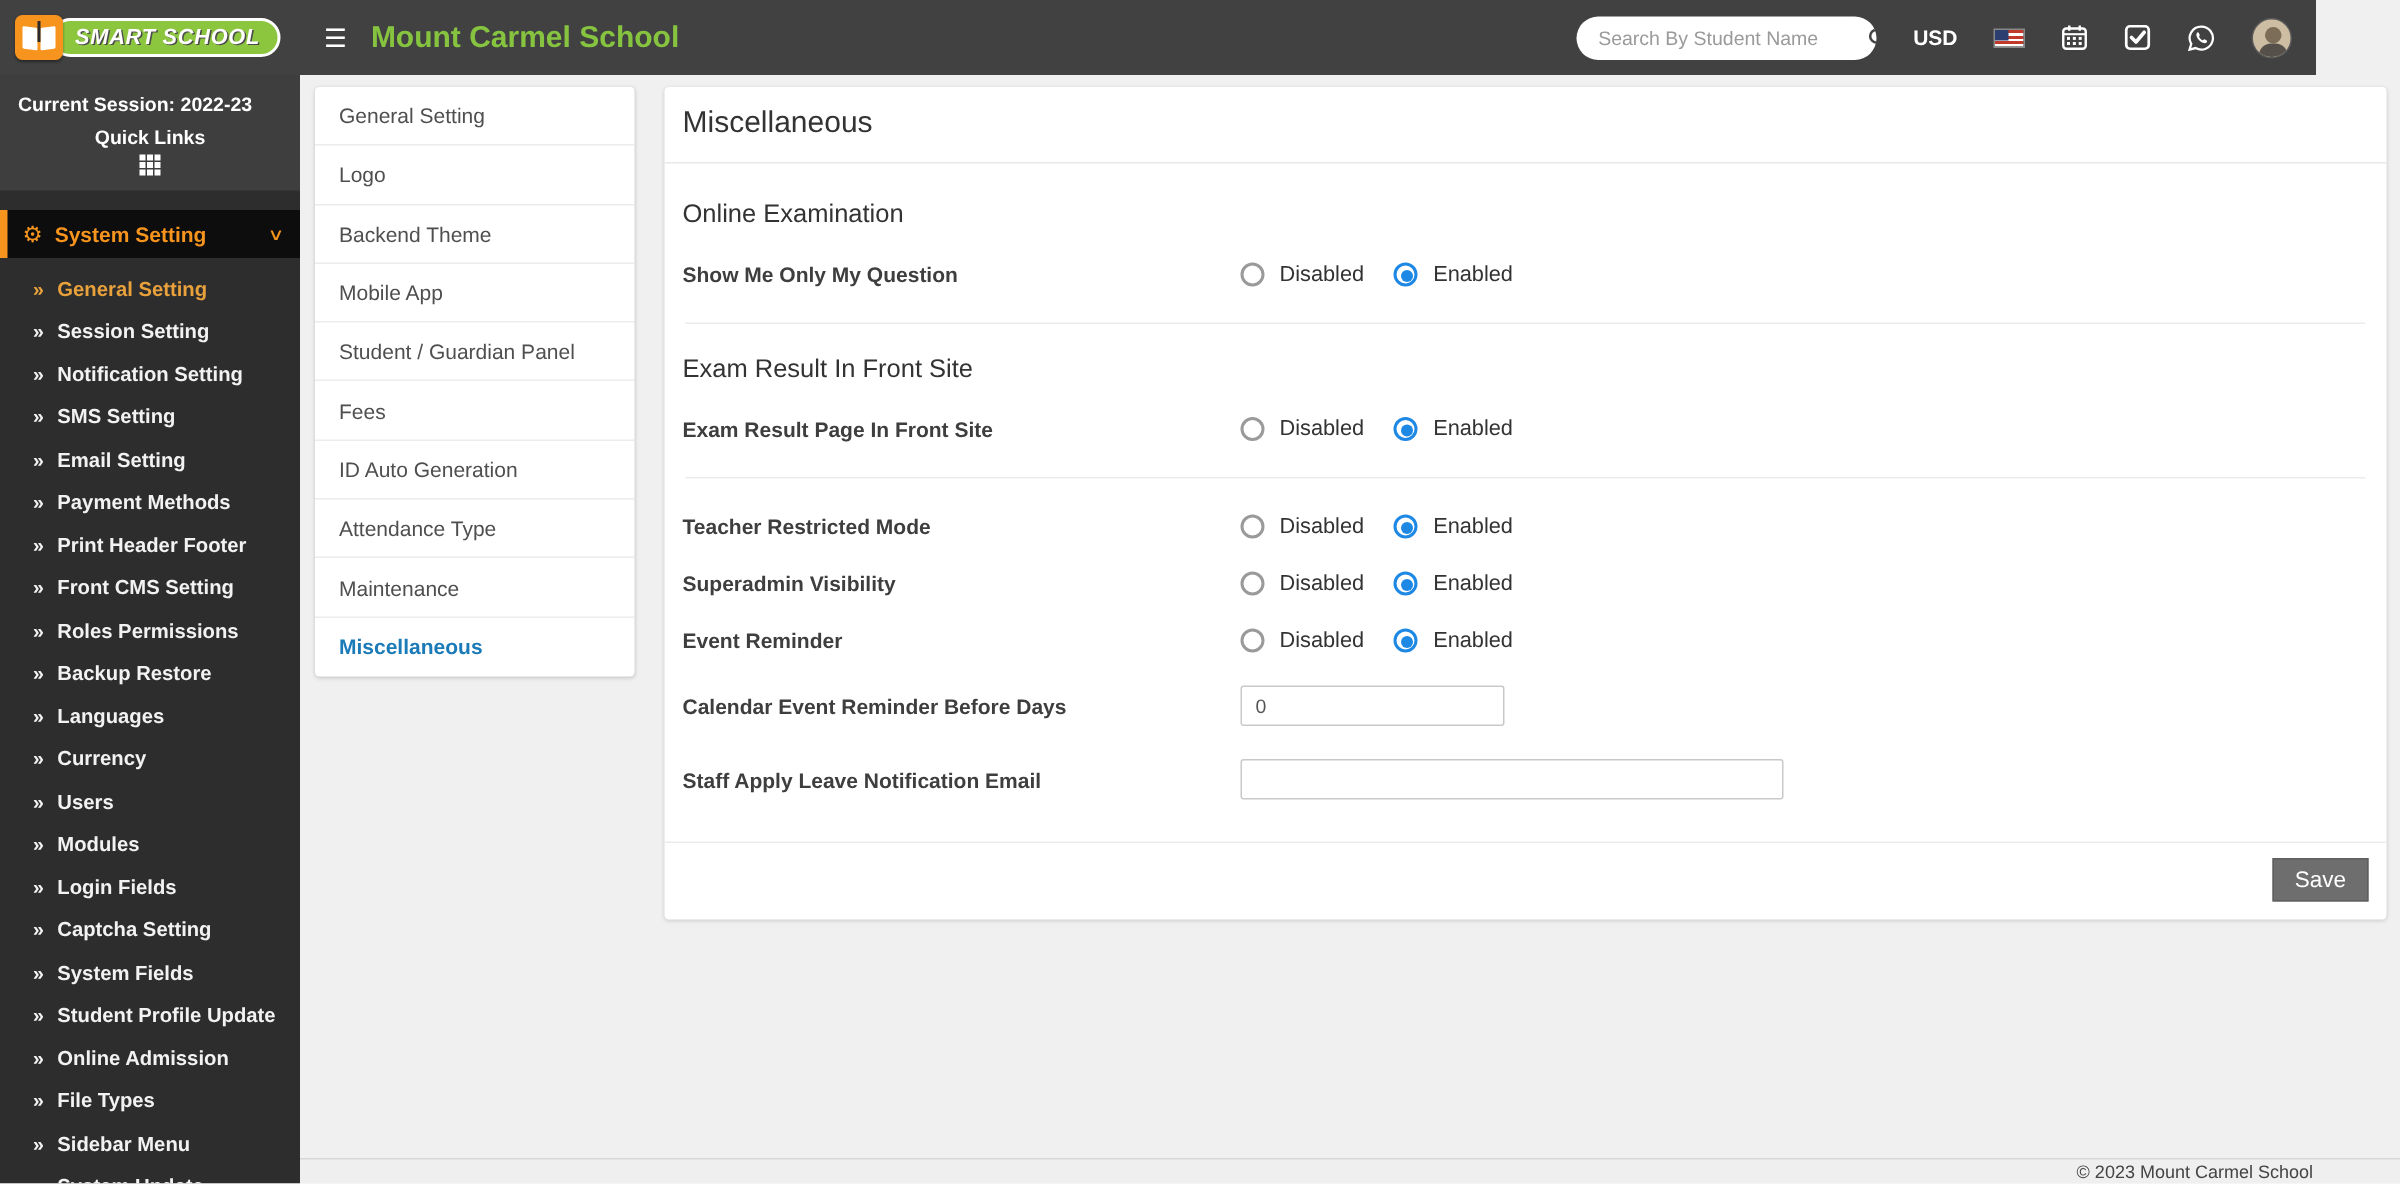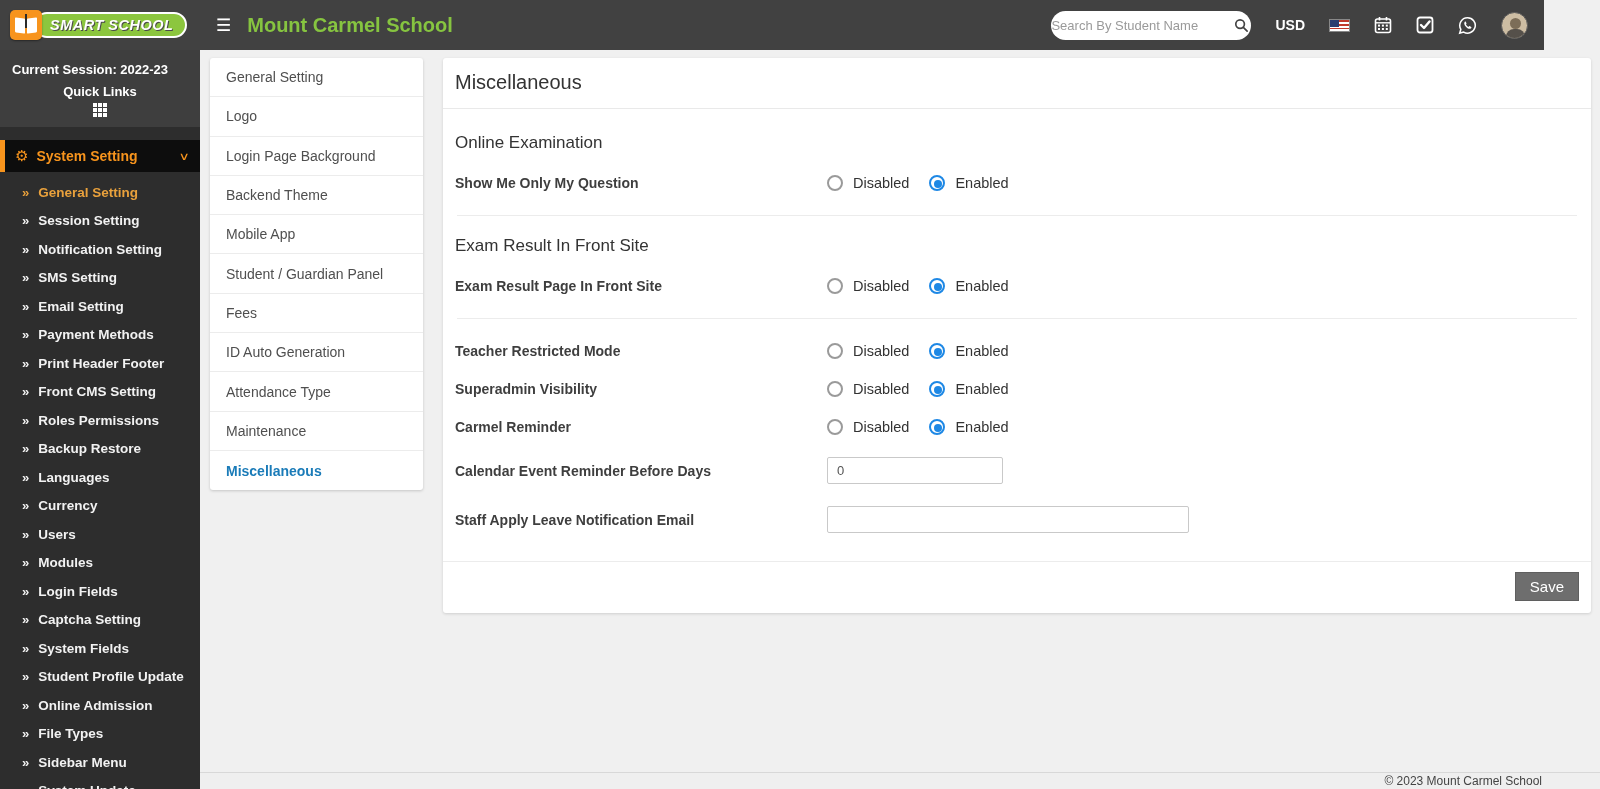--- a/index.html
+++ b/index.html
@@ -11,21 +11,21 @@
   .logo-box { width:200px; height:50px; display:flex; align-items:center; padding-left:10px; flex:0 0 auto; }
   .book-icon { width:32px; height:30px; background:#F7941D; border-radius:5px; position:relative; z-index:2; box-shadow:0 1px 2px rgba(0,0,0,.4); }
   .book-icon:before { content:""; position:absolute; left:5px; top:8px; width:10px; height:15px; background:#fff; transform:skewY(8deg); border-radius:1px; }
   .book-icon:after { content:""; position:absolute; right:5px; top:8px; width:10px; height:15px; background:#fff; transform:skewY(-8deg); border-radius:1px; }
   .book-pen { position:absolute; left:15px; top:4px; width:2px; height:14px; background:#2b2b2b; z-index:3; }
   .brand-pill { margin-left:-8px; background:#8CC63E; border:2px solid #fff; border-radius:15px; padding:3px 12px 3px 14px; color:#fff; font-weight:bold; font-style:italic; font-size:14.5px; letter-spacing:.5px; text-shadow:1px 1px 0 #4a4a4a; white-space:nowrap; }
   .hamburger { color:#fff; font-size:17px; margin-left:16px; cursor:pointer; line-height:1; }
   .school-title { color:#86C440; font-size:20px; font-weight:bold; margin-left:16px; white-space:nowrap; }
   .topbar-right { margin-left:auto; display:flex; align-items:center; gap:24px; padding-right:16px; }
   .search-pill { width:200px; height:29px; background:#fff; border-radius:15px; display:flex; align-items:center; overflow:hidden; }
-  .search-pill input { border:none; outline:none; flex:1; font-size:13px; padding:0 4px 0 0; color:#333; background:transparent; font-family:"Liberation Sans", sans-serif; }
+  .search-pill input { border:none; outline:none; flex:1; font-size:13px; padding:0 4px 0 14px; color:#333; background:transparent; font-family:"Liberation Sans", sans-serif; }
   .search-pill input::placeholder { color:#9a9a9a; }
   .search-btn { width:30px; height:29px; display:flex; align-items:center; justify-content:center; cursor:pointer; }
   .currency { color:#fff; font-size:14px; font-weight:bold; cursor:pointer; }
   .flag { width:21px; height:13px; background:repeating-linear-gradient(#c0392b 0 1.9px,#fff 1.9px 3.8px); position:relative; cursor:pointer; border:1px solid #888; }
   .flag:before { content:""; position:absolute; left:0; top:0; width:9px; height:7px; background:#2c3e70; }
   .top-ico { display:flex; align-items:center; cursor:pointer; }
   .avatar { width:27px; height:27px; border-radius:50%; background:#cdbda3; position:relative; overflow:hidden; border:1px solid #5a5a5a; cursor:pointer; }
   .avatar .av-head { position:absolute; left:8px; top:5px; width:11px; height:11px; border-radius:50%; background:#7c6d58; }
   .avatar .av-body { position:absolute; left:4px; top:16px; width:19px; height:12px; border-radius:8px 8px 0 0; background:#55504a; }
 
@@ -250,21 +250,20 @@
     <div class="side-item">
         <span class="arr">»</span>
         <span>System Update</span>
       </div>
   </div>
 </aside>
 
 <nav class="subnav">
   <div class="subnav-item">General Setting</div>
   <div class="subnav-item">Logo</div>
-  <div class="subnav-item">Login Page Background</div>
   <div class="subnav-item">Backend Theme</div>
   <div class="subnav-item">Mobile App</div>
   <div class="subnav-item">Student / Guardian Panel</div>
   <div class="subnav-item">Fees</div>
   <div class="subnav-item">ID Auto Generation</div>
   <div class="subnav-item">Attendance Type</div>
   <div class="subnav-item">Maintenance</div>
   <div class="subnav-item active">Miscellaneous</div>
 </nav>
 
@@ -328,21 +327,21 @@
             <span class="radio-text">Disabled</span>
           </label>
         <label class="radio-opt">
             <span class="rdo on"></span>
             <span class="radio-text">Enabled</span>
           </label>
       </div>
     </div>
 
     <div class="form-row">
-      <div class="form-label">Carmel Reminder</div>
+      <div class="form-label">Event Reminder</div>
       <div class="radio-group">
         <label class="radio-opt">
             <span class="rdo"></span>
             <span class="radio-text">Disabled</span>
           </label>
         <label class="radio-opt">
             <span class="rdo on"></span>
             <span class="radio-text">Enabled</span>
           </label>
       </div>

